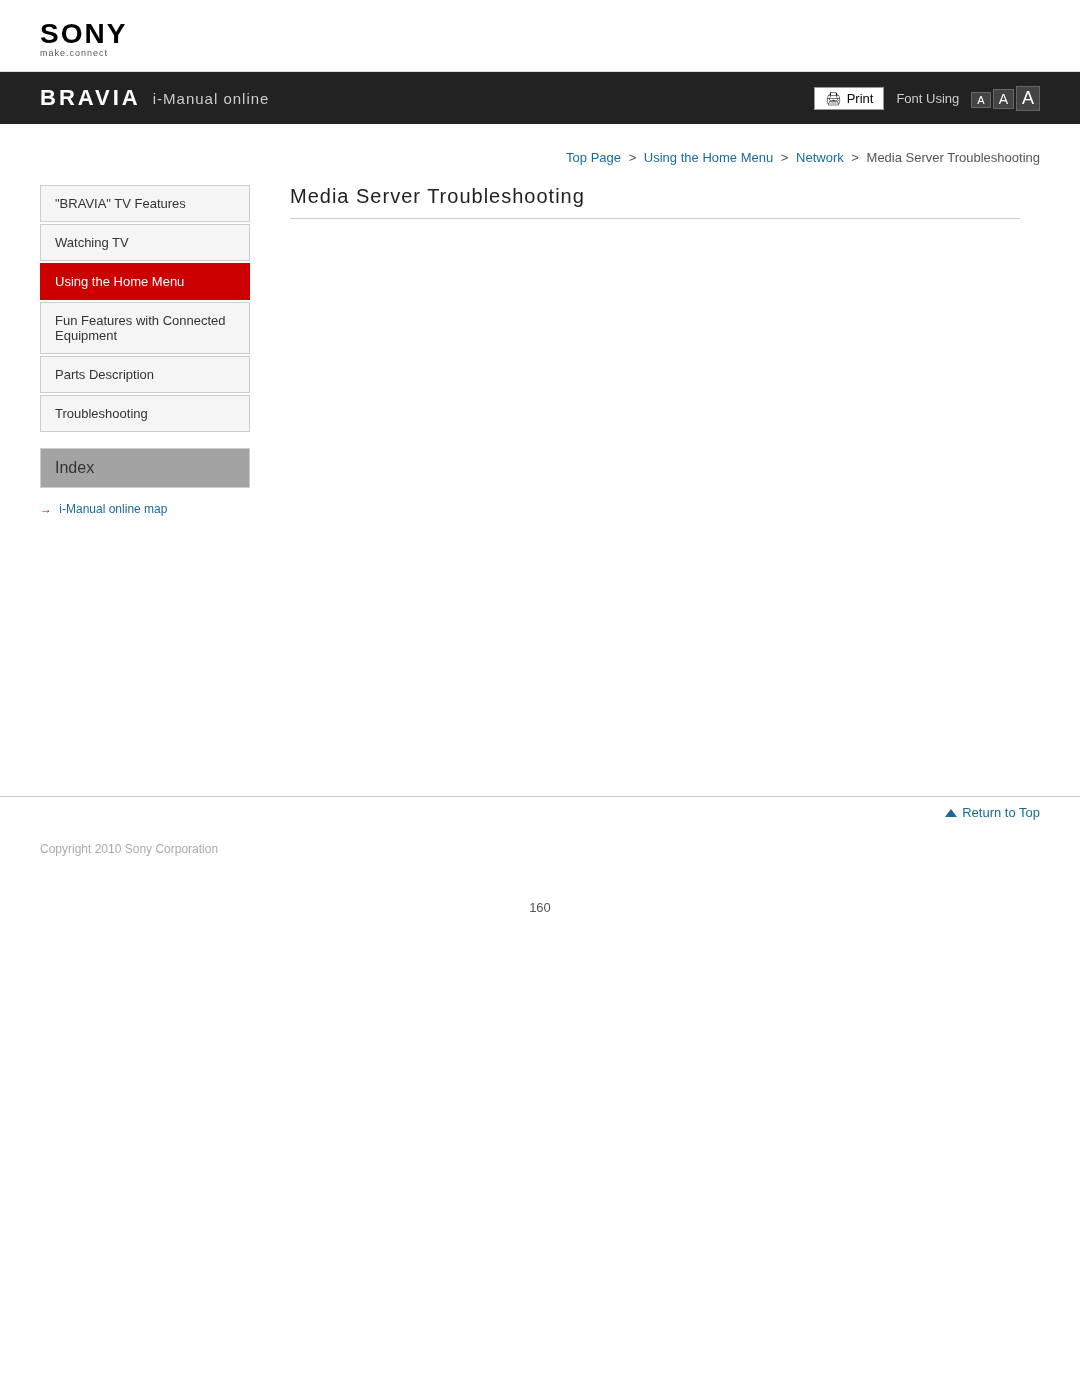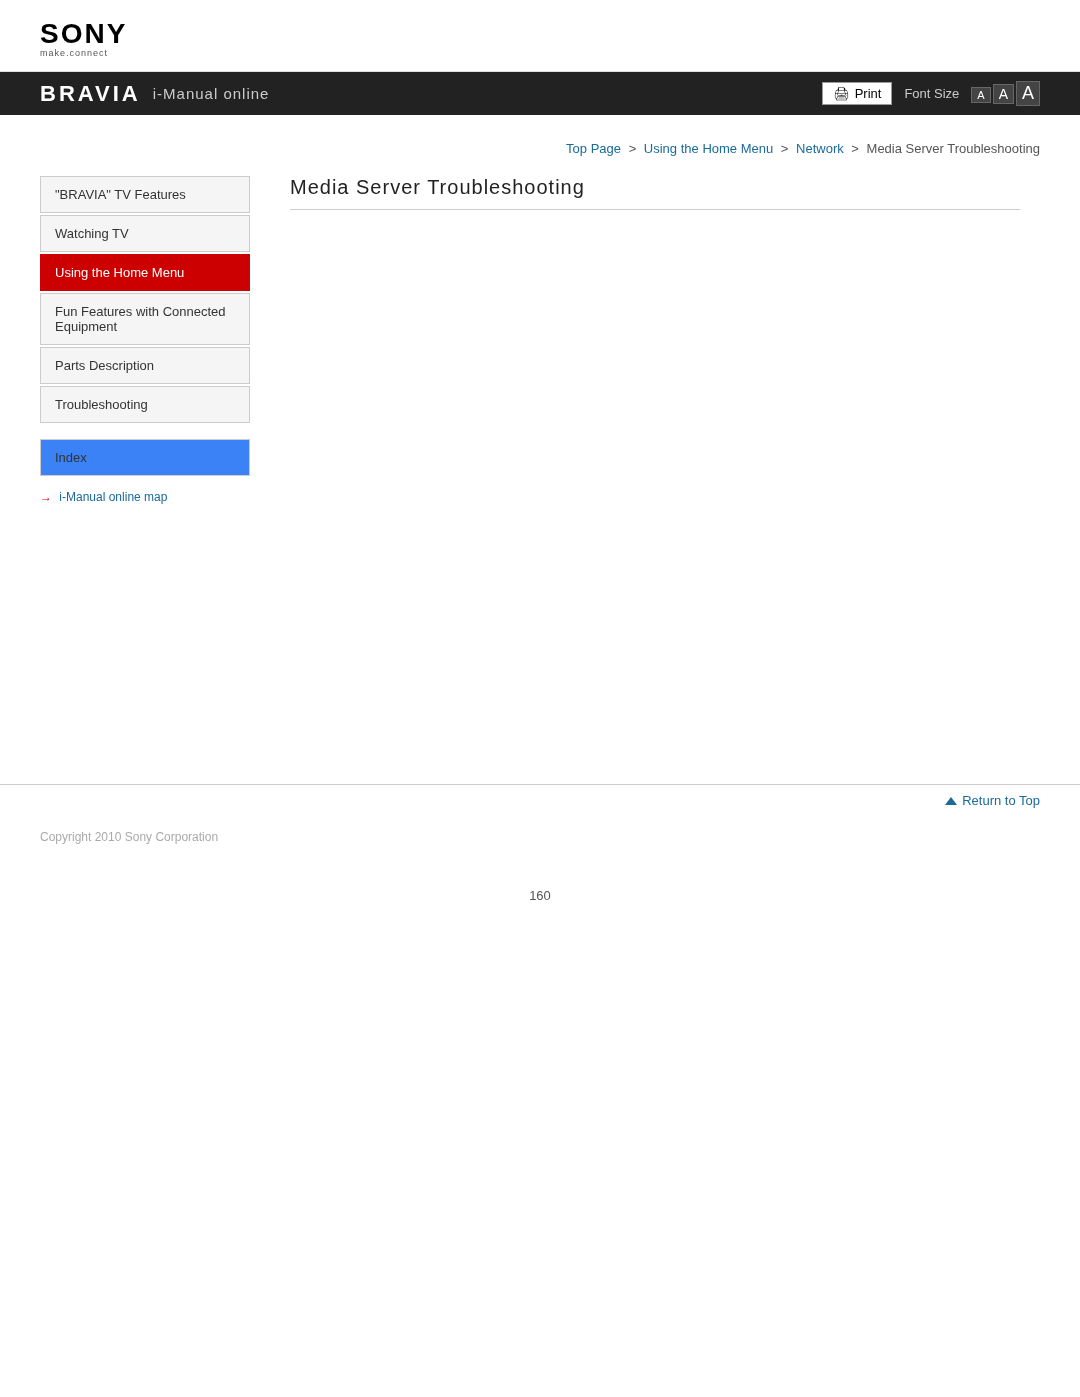--- a/index.html
+++ b/index.html
@@ -35,21 +35,21 @@
       margin-top: -2px;
     }
 
     
     #top-nav {
       background: #222;
       display: flex;
       align-items: center;
       justify-content: space-between;
       padding: 0 40px;
-      height: 43px;
+      height: 52px;
     }
     .bravia-title {
       display: flex;
       align-items: center;
       gap: 12px;
     }
     .bravia-word {
       font-family: Arial Black, Arial, sans-serif;
       font-size: 22px;
       font-weight: 900;
@@ -139,23 +139,23 @@
       color: #333;
     }
     .sidebar-item.active {
       background: #c00;
       color: #fff;
       border-color: #c00;
     }
     .sidebar-index {
       margin-top: 16px;
       padding: 10px 14px;
-      font-size: 13px;
+      font-size: 16px;
       border: 1px solid #ccc;
-      background: #3b82f6;
+      background: #a3a3a3;
       cursor: pointer;
     }
     .imanual-map-link {
       display: block;
       margin-top: 14px;
       font-size: 12px;
       color: #1a6a9a;
       text-decoration: none;
       cursor: pointer;
     }
@@ -239,21 +239,21 @@
 <div id="top-nav">
   <div class="bravia-title">
     <span class="bravia-word">BRAVIA</span>
     <span class="imanual-text">i-Manual online</span>
   </div>
   <div class="nav-right">
     <button class="print-btn">
       <span>🖨</span>
       <span>Print</span>
     </button>
-    <span class="font-size-label">Font Size</span>
+    <span class="font-size-label">Font Using</span>
     <div class="font-size-btns">
       <button class="font-btn font-btn-sm">A</button>
       <button class="font-btn font-btn-md">A</button>
       <button class="font-btn font-btn-lg">A</button>
     </div>
   </div>
 </div>
 
 <div id="breadcrumb-bar">
   <a class="breadcrumb-link">Top Page</a>

